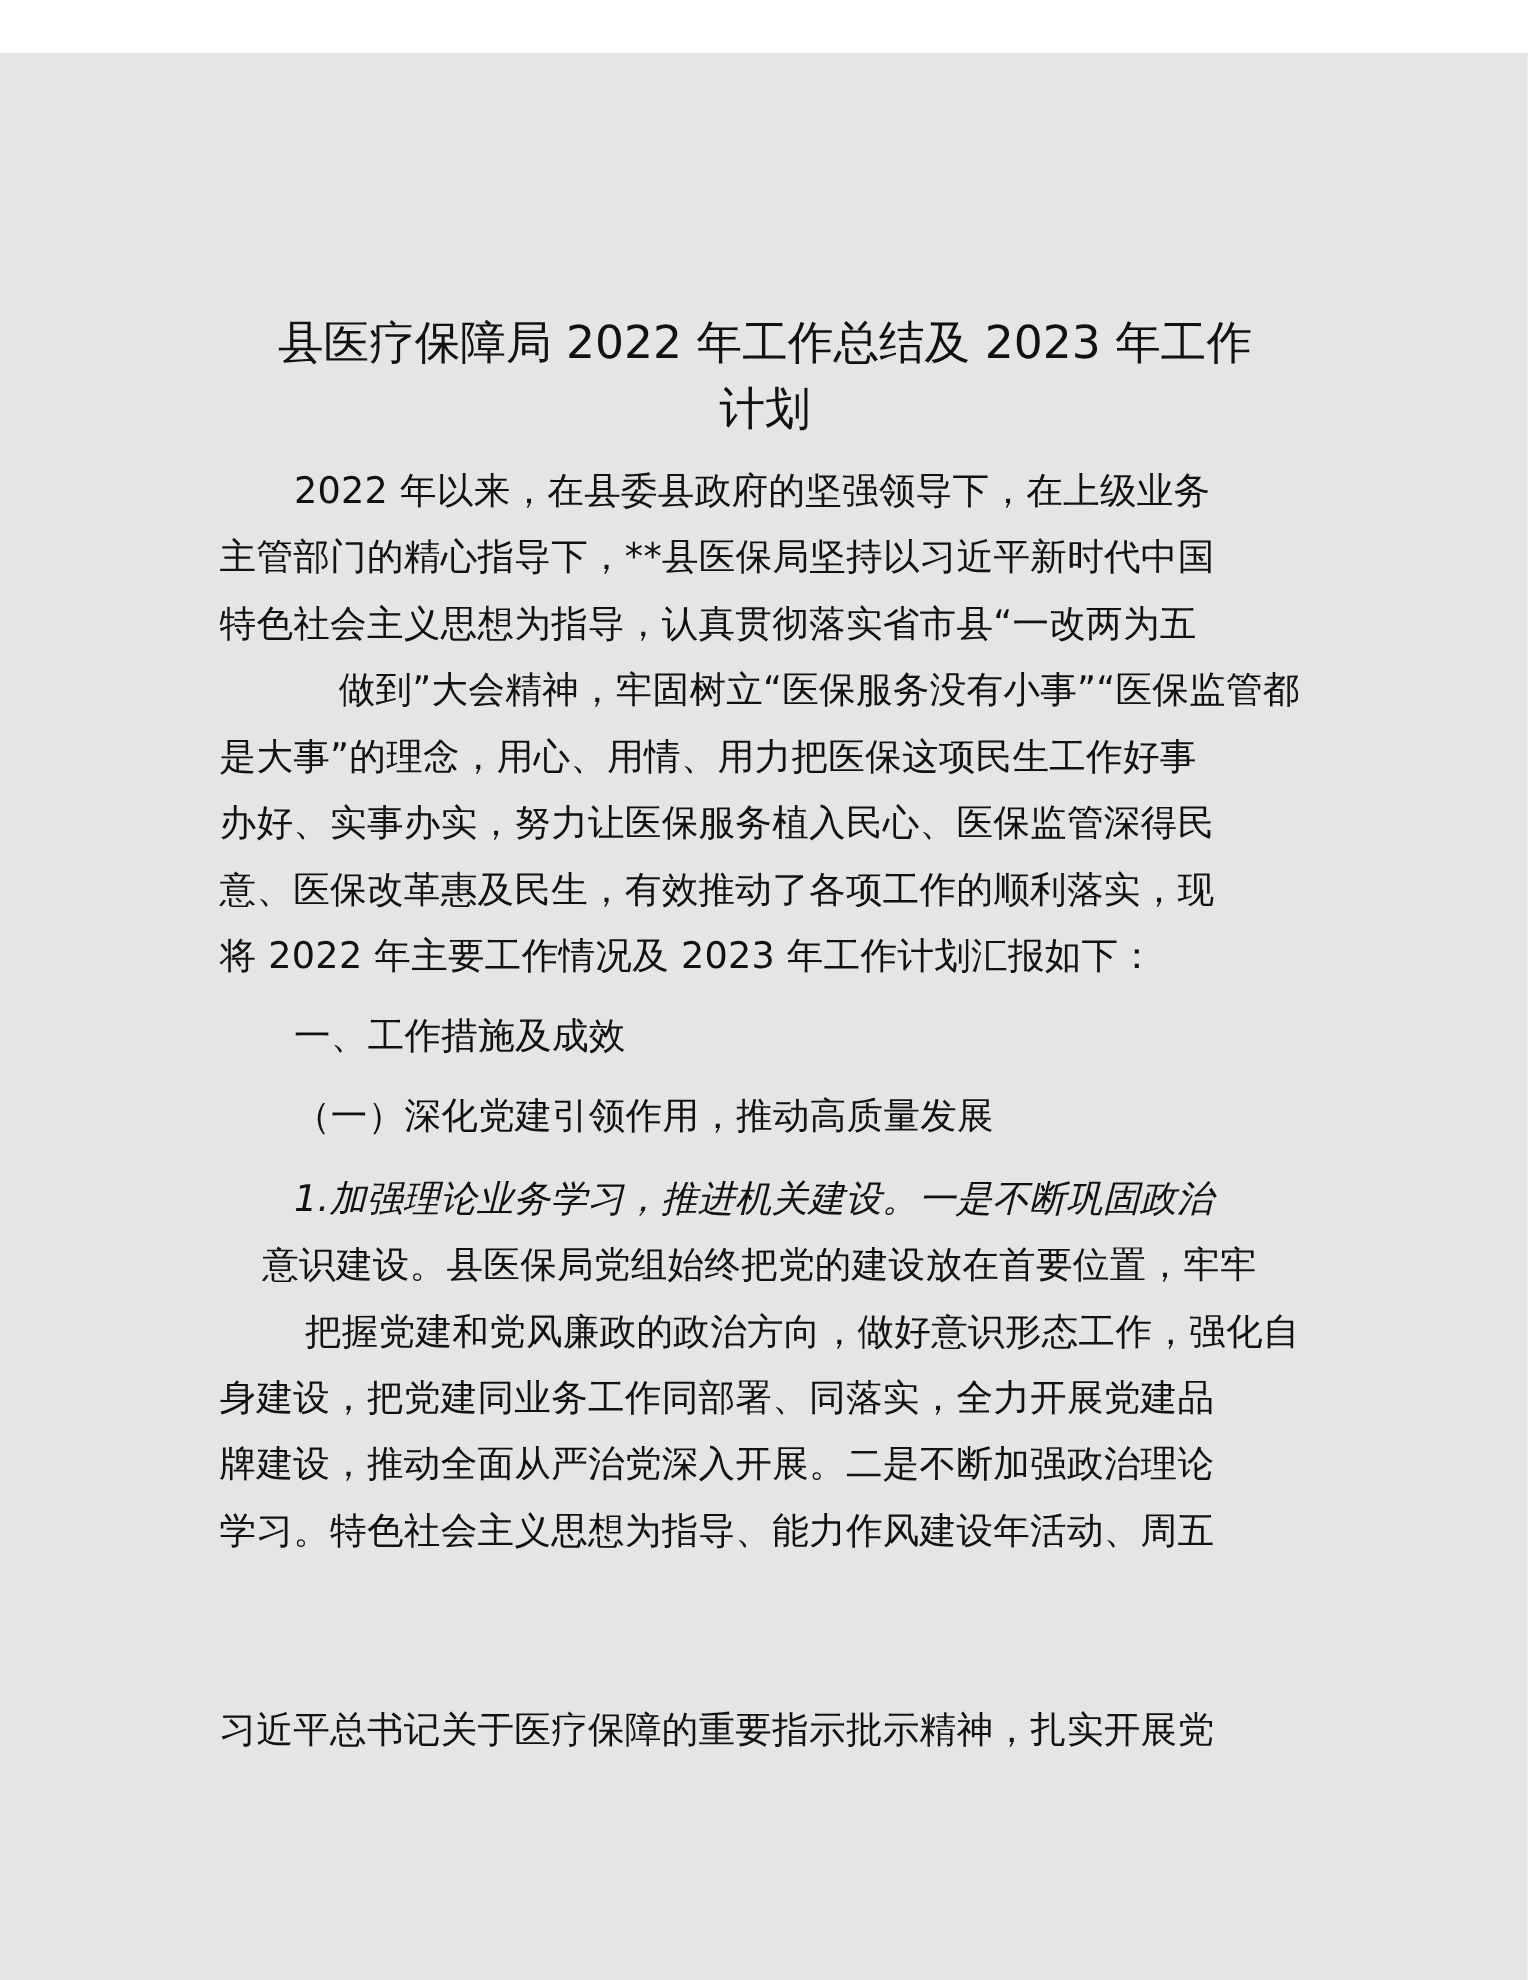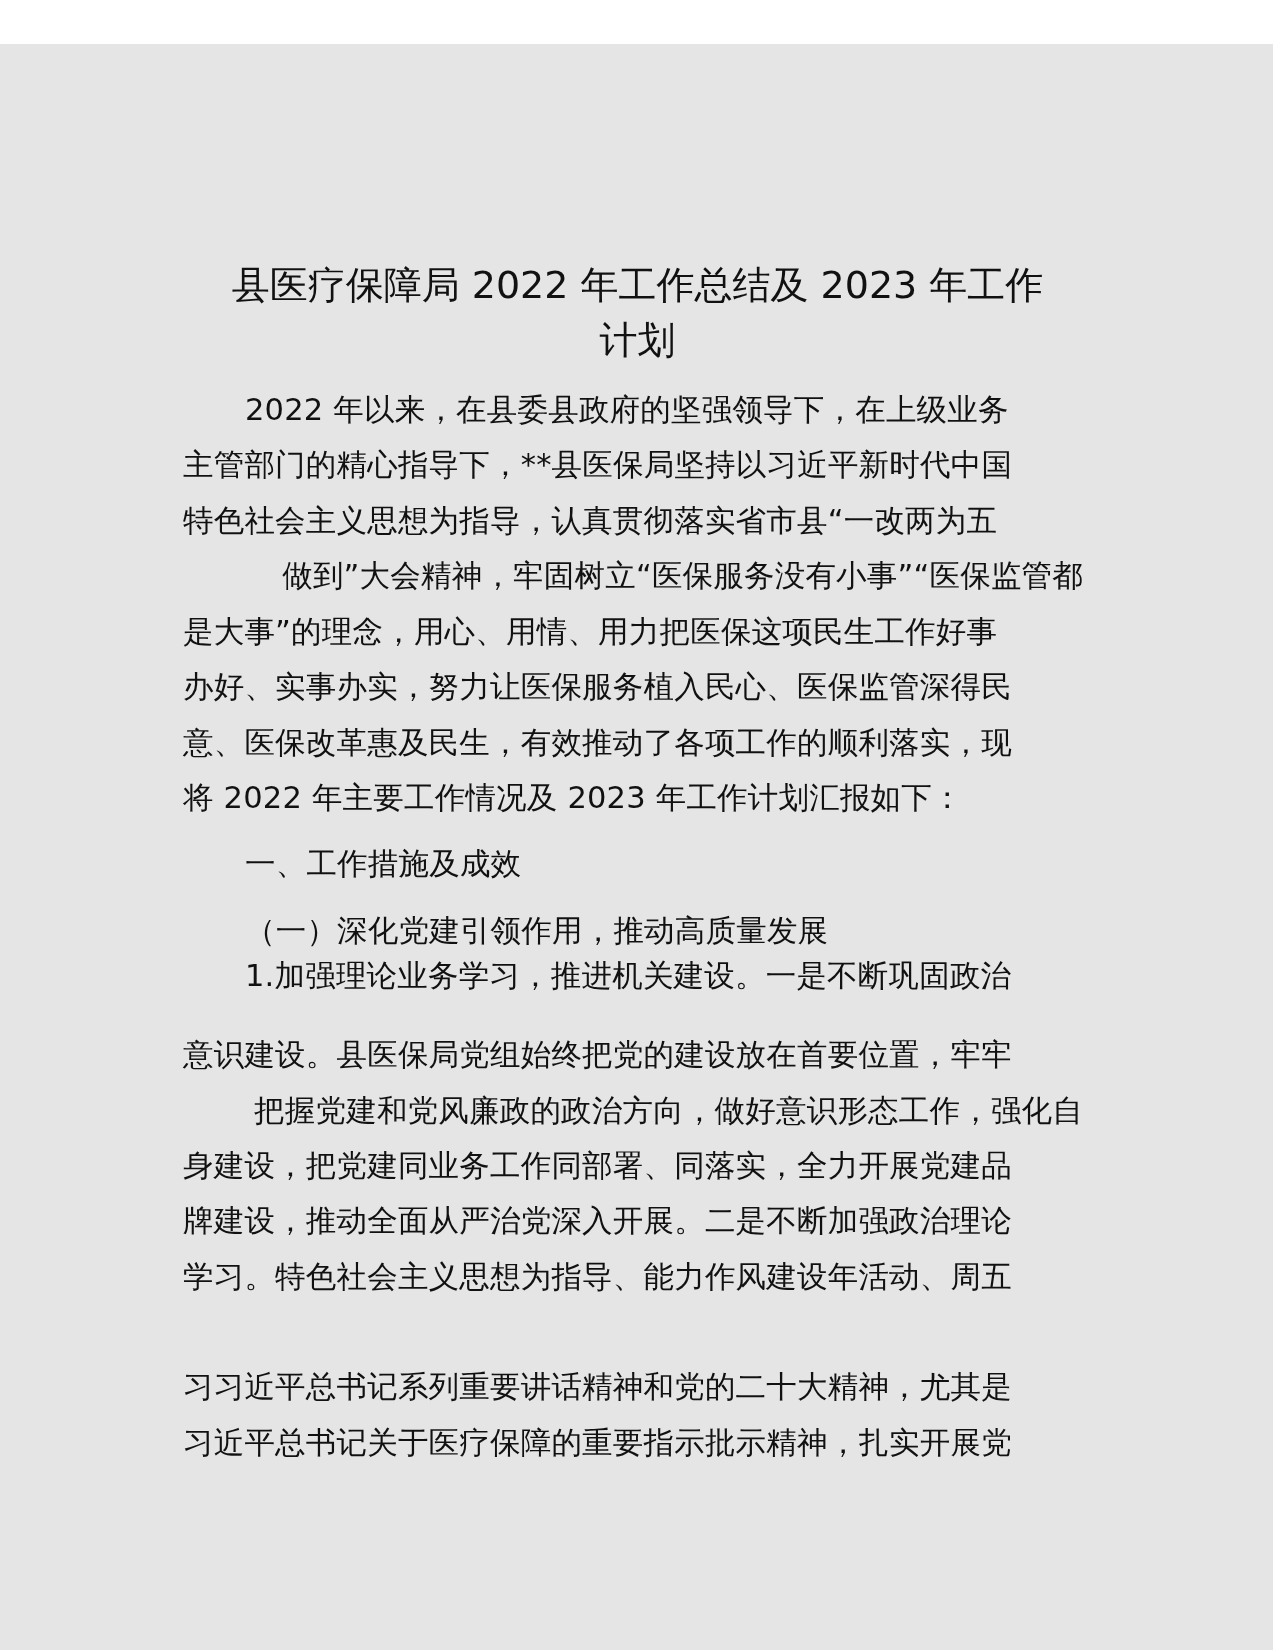--- a/index.html
+++ b/index.html
@@ -26,22 +26,21 @@
   <div class="line" style="top:512px;text-align:right;">做到”大会精神，牢固树立“医保服务没有小事”“医保监管都</div>
   <div class="line" style="top:568px;">是大事”的理念，用心、用情、用力把医保这项民生工作好事</div>
   <div class="line" style="top:623px;">办好、实事办实，努力让医保服务植入民心、医保监管深得民</div>
   <div class="line" style="top:679px;">意、医保改革惠及民生，有效推动了各项工作的顺利落实，现</div>
   <div class="line" style="top:734px;">将 2022 年主要工作情况及 2023 年工作计划汇报如下：</div>
 
   <div class="line indent" style="top:800px;">一、工作措施及成效</div>
 
   <div class="line indent" style="top:867px;">（一）深化党建引领作用，推动高质量发展</div>
 
-  <div class="line indent" style="top:912px;">1.加强理论业务学习，推进机关建设。一是不断巩固政治</div>
-  <div class="line" style="top:991px;">意识建设。县医保局党组始终把党的建设放在首要位置，牢牢</div>
+  <div class="line indent" style="top:936px;font-style:italic;">1.加强理论业务学习，推进机关建设。一是不断巩固政治</div>
+  <div class="line" style="top:991px;text-align:center;">意识建设。县医保局党组始终把党的建设放在首要位置，牢牢</div>
   <div class="line" style="top:1047px;text-align:right;">把握党建和党风廉政的政治方向，做好意识形态工作，强化自</div>
   <div class="line" style="top:1102px;">身建设，把党建同业务工作同部署、同落实，全力开展党建品</div>
   <div class="line" style="top:1157px;">牌建设，推动全面从严治党深入开展。二是不断加强政治理论</div>
   <div class="line" style="top:1213px;">学习。特色社会主义思想为指导、能力作风建设年活动、周五</div>
-  <div class="line" style="top:1323px;">习习近平总书记系列重要讲话精神和党的二十大精神，尤其是</div>
   <div class="line" style="top:1379px;">习近平总书记关于医疗保障的重要指示批示精神，扎实开展党</div>
 
 </div>
 
 </body></html>

